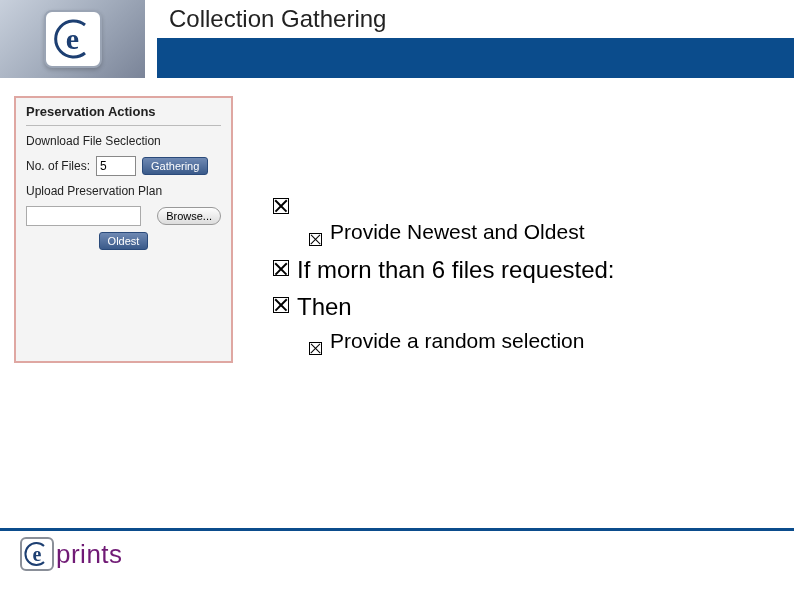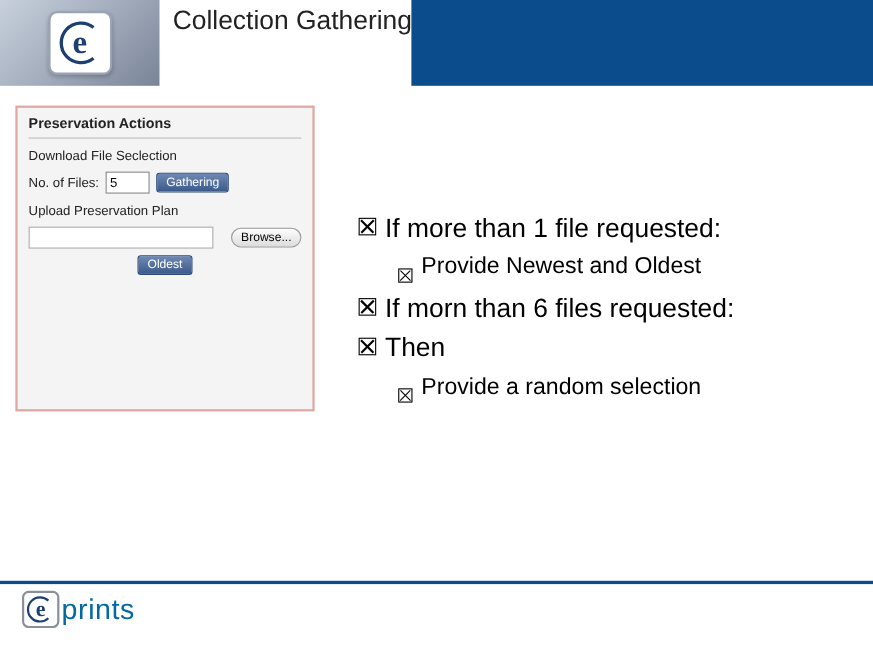--- a/index.html
+++ b/index.html
@@ -41,41 +41,42 @@
     color: #1d3f72;
     font-family: Georgia, serif;
     position: relative;
   }
   .logo-c-svg {
     position: absolute;
   }
   .header-right {
     flex: 1;
     display: flex;
-    flex-direction: row;
+    flex-direction: column;
+    padding-left: 12px;
   }
   .title-bar {
     height: 38px;
     padding-left: 12px;
     display: flex;
     align-items: center;
     font-size: 24px;
     color: #222;
   }
   .blue-bar {
     flex: 1;
     background: #0b4c8c;
   }
   .content {
     display: flex;
     padding-top: 18px;
   }
   .panel {
     margin-left: 14px;
-    width: 272px;
+    width: 219px;
     border: 2px solid #dfa7a2;
     background: #f4f4f4;
     padding: 6px 10px 10px 10px;
     font-size: 12px;
     color: #222;
   }
   .panel-title {
     font-weight: bold;
     font-size: 13px;
     padding-bottom: 6px;
@@ -179,21 +180,21 @@
     background: #fff;
     border: 2px solid #8a8f98;
     border-radius: 6px;
     display: flex; align-items: center; justify-content: center;
     font-family: Georgia, serif;
     font-size: 20px; font-weight: bold; color: #1d3f72;
     position: relative;
   }
   .ep-text {
     font-size: 26px;
-    color: #0369a1;
+    color: #701a75;
     letter-spacing: 0.5px;
   }
 </style>
 </head>
 <body>
 
 <div class="header">
   <div class="header-left">
     <div class="logo-box">
       <svg class="logo-c-svg" width="50" height="50" viewBox="0 0 50 50">
@@ -223,21 +224,20 @@
       <button class="browse-btn">Browse...</button>
     </div>
     <div class="upload-row">
       <button class="btn">Oldest</button>
     </div>
   </div>
 
   <div class="bullets">
     <div class="b1">
       <span class="xbox"></span>
-      <span>If more than 1 file requested:</span>
     </div>
     <div class="b2">
       <span class="xbox sm"></span>
       <span>Provide Newest and Oldest</span>
     </div>
     <div class="b1">
       <span class="xbox"></span>
       <span>If morn than 6 files requested:</span>
     </div>
     <div class="b1">

